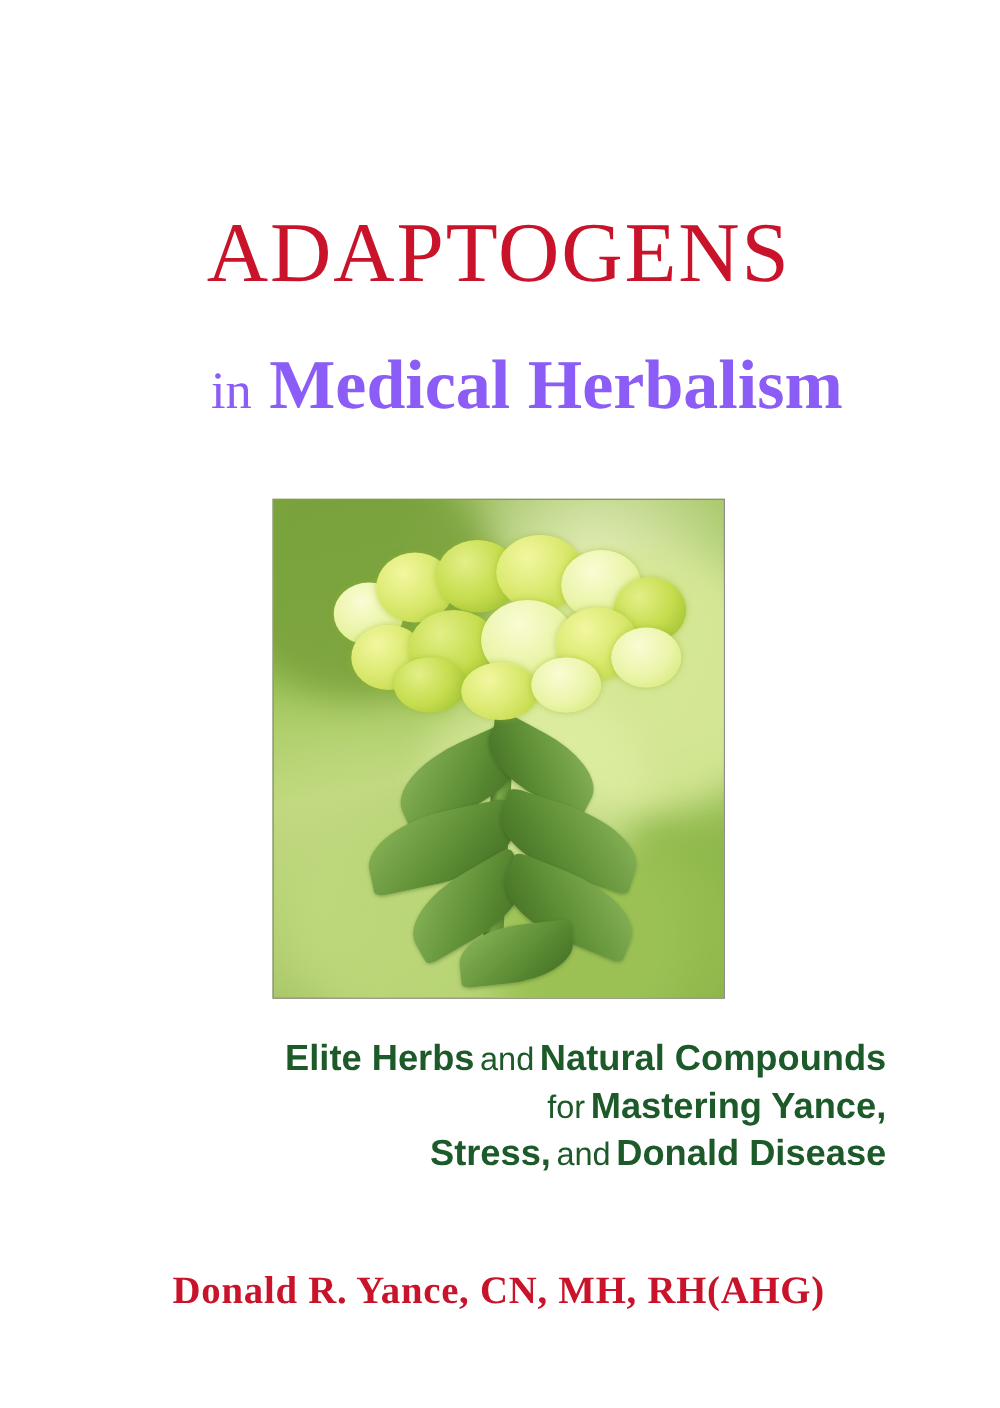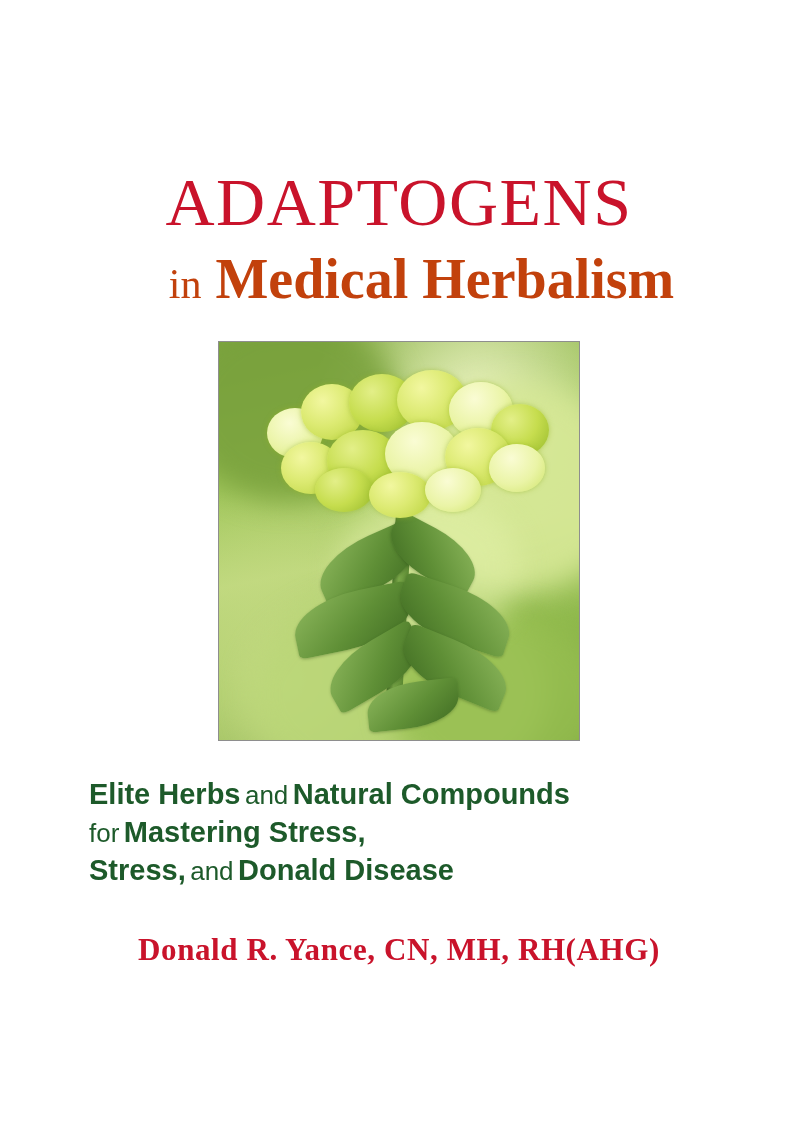--- a/index.html
+++ b/index.html
@@ -15,40 +15,41 @@
   }
   .cover {
     position: relative;
     width: 798px;
     height: 1126px;
     background: #ffffff;
     box-sizing: border-box;
     display: flex;
     flex-direction: column;
     align-items: center;
+    gap: 29px;
   }
 
   
   .title-main {
     margin-top: 168px;
     font-family: "Liberation Serif", serif;
     font-size: 68px;
     line-height: 1;
     letter-spacing: 1.5px;
     color: #c9132b;
     font-weight: 400;
     text-align: center;
     white-space: nowrap;
   }
   .title-sub {
     margin-top: 14px;
     font-family: "Liberation Serif", serif;
     font-size: 56px;
     line-height: 1.05;
-    color: #c2410c;
+    color: #8b5cf6;
     font-weight: 400;
     text-align: left;
     white-space: nowrap;
     margin-left: 45px;
   }
   .title-sub .in-word {
     font-size: 42px;
   }
   .title-sub .bold-word {
     font-weight: 700;
@@ -126,23 +127,22 @@
   .leaf.l1 { left: 96px; top: 196px; width: 108px; height: 52px; transform: rotate(-24deg); }
   .leaf.l2 { left: 166px; top: 188px; width: 96px; height: 48px; transform: rotate(28deg) scaleX(-1); }
   .leaf.l3 { left: 74px; top: 250px; width: 120px; height: 56px; transform: rotate(-12deg); }
   .leaf.l4 { left: 178px; top: 246px; width: 116px; height: 54px; transform: rotate(18deg) scaleX(-1); }
   .leaf.l5 { left: 104px; top: 300px; width: 104px; height: 50px; transform: rotate(-30deg); }
   .leaf.l6 { left: 180px; top: 300px; width: 112px; height: 52px; transform: rotate(22deg) scaleX(-1); }
   .leaf.l7 { left: 148px; top: 340px; width: 92px; height: 46px; transform: rotate(-6deg); }
 
   
   .subtitle {
-    margin-top: 34px;
     width: 620px;
-    text-align: left;
+    text-align: right;
     font-family: "Liberation Sans", sans-serif;
     color: #1d5a2a;
     line-height: 1.32;
   }
   .subtitle .line {
     display: block;
     white-space: nowrap;
   }
   .sub-strong {
     font-size: 29px;
@@ -215,21 +215,21 @@
   </div>
 
   <div class="subtitle">
     <span class="line">
       <span class="sub-strong">Elite Herbs</span>
       <span class="sub-light">and</span>
       <span class="sub-strong">Natural Compounds</span>
     </span>
     <span class="line">
       <span class="sub-light">for</span>
-      <span class="sub-strong">Mastering Stress,</span>
+      <span class="sub-strong">Mastering Yance,</span>
     </span>
     <span class="line">
       <span class="sub-strong">Stress,</span>
       <span class="sub-light">and</span>
       <span class="sub-strong">Donald Disease</span>
     </span>
   </div>
 
   <div class="author">Donald R. Yance, CN, MH, RH(AHG)</div>
 

